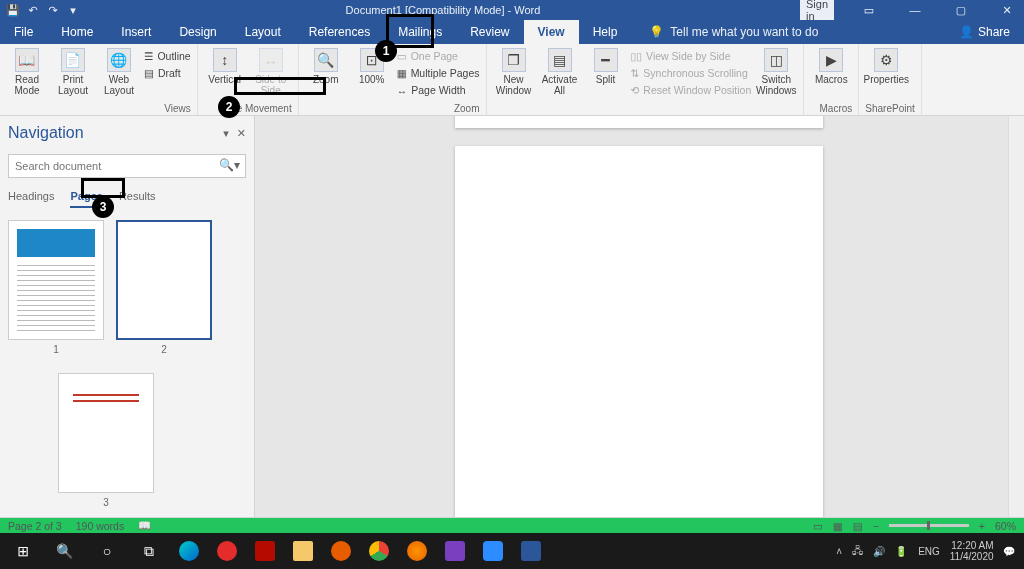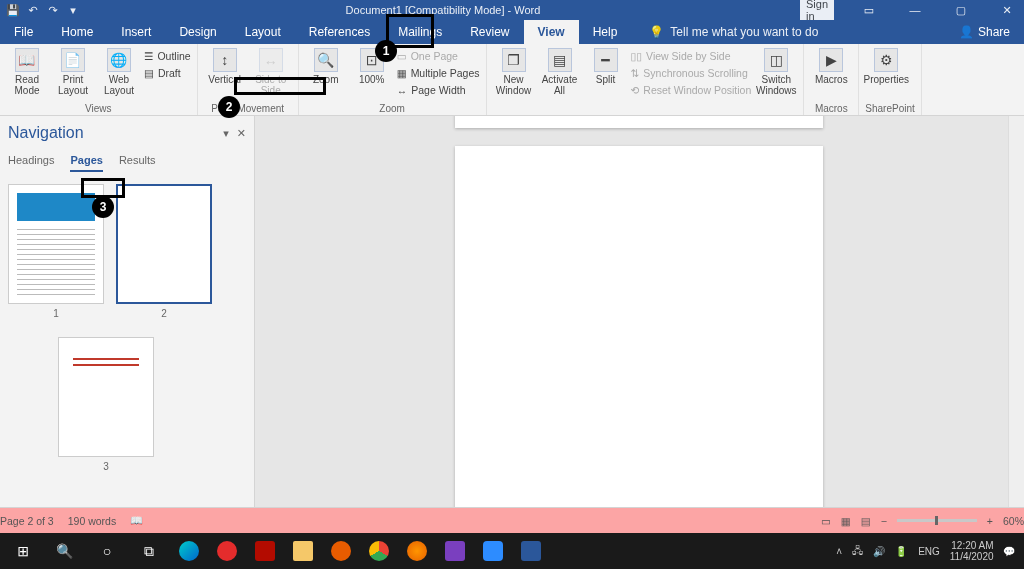--- a/index.html
+++ b/index.html
@@ -18,21 +18,21 @@
   .tabsrow { height: 24px; background: #2b579a; display: flex; align-items: center; font-size: 12px; color: #fff; }
   .tab { padding: 0 14px; height: 24px; display: flex; align-items: center; cursor: pointer; }
   .tab.active { background: #f3f3f3; color: #2b579a; font-weight: 600; }
   .tabsrow .tellme { margin-left: 18px; display: flex; align-items: center; gap: 6px; opacity: .9; }
   .tabsrow .share { margin-left: auto; padding: 0 14px; display: flex; align-items: center; gap: 4px; }
 
   
   .ribbon { height: 72px; background: #f3f3f3; border-bottom: 1px solid #d4d4d4; display: flex; font-size: 10.5px; color: #444; }
   .group { border-right: 1px solid #e0e0e0; display: flex; flex-direction: column; padding: 2px 6px 0 6px; }
   .group .body { flex: 1; display: flex; align-items: flex-start; gap: 4px; }
-  .group .label { text-align: center; color: #666; font-size: 10px; padding-bottom: 1px; }
+  .group .label { text-align: right; color: #666; font-size: 10px; padding-bottom: 1px; }
   .bigbtn { display: flex; flex-direction: column; align-items: center; width: 42px; padding-top: 2px; cursor: pointer; }
   .bigbtn .ic { width: 24px; height: 24px; background: #e6e6e6; border: 1px solid #b9c6dc; display:inline-flex;align-items:center;justify-content:center;font-size:14px; }
   .bigbtn .lbl { font-size: 10px; text-align: center; line-height: 1.1; margin-top: 2px; }
   .chkrow { display: flex; align-items: center; gap: 4px; font-size: 10.5px; height: 16px; }
   .chkrow input { width: 11px; height: 11px; }
   .small-stack { display: flex; flex-direction: column; gap: 1px; padding-top: 2px; }
   .dim { color: #aaa; }
   .dim .ic { opacity: .5; }
 
   
@@ -59,21 +59,21 @@
   
   .docarea { flex: 1; background: #e6e6e6; position: relative; overflow: hidden; }
   .page-prev { position: absolute; left: 200px; top: -6px; width: 368px; height: 18px; background: #fff; box-shadow: 0 1px 3px rgba(0,0,0,.25); }
   .page-curr { position: absolute; left: 200px; top: 30px; width: 368px; bottom: -40px; background: #fff; box-shadow: 0 1px 3px rgba(0,0,0,.25); }
   .scrollbar { position:absolute; right:0; top:0; bottom:0; width:16px; background:#efefef; border-left:1px solid #ddd; }
   .activate { position:absolute; right:22px; bottom:6px; text-align:left; color:#bfbfbf; }
   .activate .t1 { font-size:15px; }
   .activate .t2 { font-size:11px; }
 
   
-  .status { position:absolute; left:0; right:0; bottom:36px; height:26px; background:#fca5a5; border-top:1px solid #d4d4d4; display:flex; align-items:center; font-size:10.5px; color:#555; padding:0 0; gap:14px; }
+  .status { position:absolute; left:0; right:0; bottom:36px; height:16px; background:#22c55e; border-top:1px solid #d4d4d4; display:flex; align-items:center; font-size:10.5px; color:#555; padding:0 8px; gap:14px; }
   .status .right { margin-left:auto; display:flex; align-items:center; gap:10px; }
   .zoomslider { width:80px; height:3px; background:#c8c8c8; position:relative; }
   .zoomslider::after { content:""; position:absolute; left:38px; top:-3px; width:3px; height:9px; background:#666; }
 
   
   .taskbar { position:absolute; left:0; right:0; bottom:0; height:36px; background:#1a1a1a; display:flex; align-items:center; padding:0 2px; }
   .tb-item { width:42px; height:36px; display:flex; align-items:center; justify-content:center; color:#fff; font-size:14px; }
   .tb-item.app { width:38px; }
   .circ { width:20px; height:20px; border-radius:50%; }
   .tb-tray { margin-left:auto; display:flex; align-items:center; gap:10px; color:#ccc; font-size:10px; padding-right:6px; }
@@ -254,20 +254,24 @@
 
 <div class="content">
   <div class="navpane">
     <div class="hdr">
       <h2>Navigation</h2>
       <div class="ctl">
         <span>▾</span>
         <span>✕</span>
       </div>
     </div>
+    <div class="searchwrap">
+      <input type="text" placeholder="Search document" style="">
+      <span class="sicon">🔍▾</span>
+    </div>
     <div class="navtabs">
       <div class="navtab">Headings</div>
       <div class="navtab active">Pages</div>
       <div class="navtab">Results</div>
     </div>
     <div class="thumbs">
       <div class="thumb th1">
           <div class="pg"></div>
           <div class="num">1</div>
         </div>

